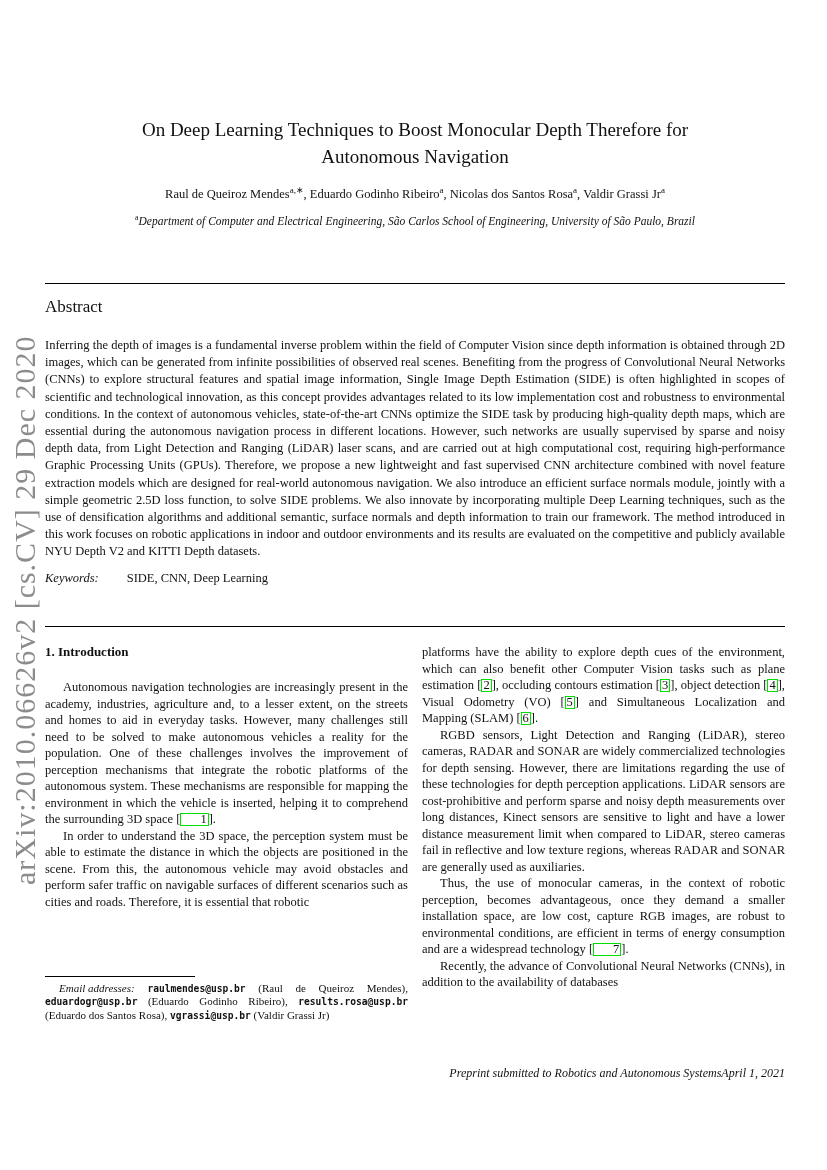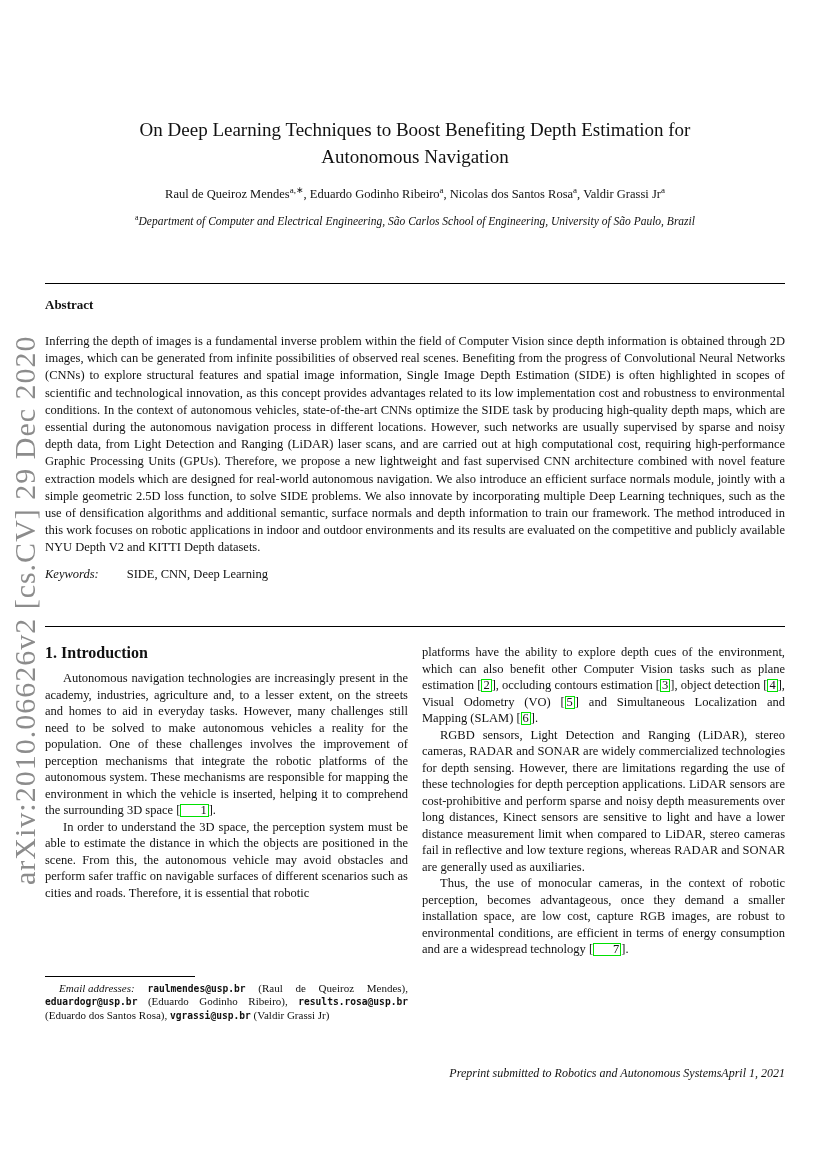--- a/index.html
+++ b/index.html
@@ -64,22 +64,22 @@
     border-top:1.4px solid #000;
   }
   .rule-top{top:283px;}
   .rule-bottom{top:626px;}
   
   .abstract{
     position:absolute;
     top:297px; left:45px; width:740px;
   }
   .abstract-heading{
-    font-size:13px;
-    font-weight:bold;
+    font-size:17px;
+    font-weight:normal;
   }
   .abstract-text{
     margin-top:20px;
     font-size:12.5px;
     line-height:17.2px;
     text-align:justify;
     hyphens:auto;
   }
   .keywords{
     margin-top:10px;
@@ -88,23 +88,23 @@
   .keywords .kw-label{font-style:italic;margin-right:28px;}
   
   .columns{
     position:absolute;
     top:644px; left:45px; width:740px;
     display:flex;
     gap:14px;
   }
   .col{width:363px;}
   .section-heading{
-    font-size:16px;
+    font-size:13px;
     font-weight:bold;
-    margin-bottom:8px;
+    margin-bottom:19px;
   }
   .col p{
     font-size:12.5px;
     line-height:16.5px;
     text-align:justify;
     hyphens:auto;
     text-indent:18px;
   }
   .col p.noindent{text-indent:0;}
   .citebox{
@@ -147,21 +147,21 @@
   }
 </style>
 </head>
 <body>
 
 <div class="page">
 
   <div class="watermark">arXiv:2010.06626v2  [cs.CV]  29 Dec 2020</div>
 
   <div class="header">
-    <h1 class="title">On Deep Learning Techniques to Boost Benefiting Depth Estimation for Autonomous Navigation</h1>
+    <h1 class="title">On Deep Learning Techniques to Boost Monocular Depth Therefore for Autonomous Navigation</h1>
     <div class="authors">
       <span><span>Raul de Queiroz Mendes</span><sup>a,∗</sup><span>, </span></span><span><span>Eduardo Godinho Ribeiro</span><sup>a</sup><span>, </span></span><span><span>Nicolas dos Santos Rosa</span><sup>a</sup><span>, </span></span><span><span>Valdir Grassi Jr</span><sup>a</sup><span></span></span>
     </div>
     <div class="affiliation">
       <sup>a</sup><span>Department of Computer and Electrical Engineering, São Carlos School of Engineering, University of São Paulo, Brazil</span>
     </div>
   </div>
 
   <div class="rule rule-top"></div>
 
@@ -178,20 +178,21 @@
   <div class="columns">
     <div class="col">
       <div class="section-heading">1. Introduction</div>
       <p>Autonomous navigation technologies are increasingly present in the academy, industries, agriculture and, to a lesser extent, on the streets and homes to aid in everyday tasks. However, many challenges still need to be solved to make autonomous vehicles a reality for the population. One of these challenges involves the improvement of perception mechanisms that integrate the robotic platforms of the autonomous system. These mechanisms are responsible for mapping the environment in which the vehicle is inserted, helping it to comprehend the surrounding 3D space [<span class="citebox">1</span>].</p>
       <p>In order to understand the 3D space, the perception system must be able to estimate the distance in which the objects are positioned in the scene. From this, the autonomous vehicle may avoid obstacles and perform safer traffic on navigable surfaces of different scenarios such as cities and roads. Therefore, it is essential that robotic</p>
     </div>
     <div class="col">
       <p class="noindent">platforms have the ability to explore depth cues of the environment, which can also benefit other Computer Vision tasks such as plane estimation [<span class="citebox">2</span>], occluding contours estimation [<span class="citebox">3</span>], object detection [<span class="citebox">4</span>], Visual Odometry (VO) [<span class="citebox">5</span>] and Simultaneous Localization and Mapping (SLAM) [<span class="citebox">6</span>].</p>
       <p>RGBD sensors, Light Detection and Ranging (LiDAR), stereo cameras, RADAR and SONAR are widely commercialized technologies for depth sensing. However, there are limitations regarding the use of these technologies for depth perception applications. LiDAR sensors are cost-prohibitive and perform sparse and noisy depth measurements over long distances, Kinect sensors are sensitive to light and have a lower distance measurement limit when compared to LiDAR, stereo cameras fail in reflective and low texture regions, whereas RADAR and SONAR are generally used as auxiliaries.</p>
       <p>Thus, the use of monocular cameras, in the context of robotic perception, becomes advantageous, once they demand a smaller installation space, are low cost, capture RGB images, are robust to environmental conditions, are efficient in terms of energy consumption and are a widespread technology [<span class="citebox">7</span>].</p>
+      <p>Recently, the advance of Convolutional Neural Networks (CNNs), in addition to the availability of databases</p>
     </div>
   </div>
 
   <div class="footnote">
     <div class="footnote-rule"></div>
     <div class="fn-emails">
       <span class="lead"><span class="em-label">Email addresses:</span></span>
       <span class="mono">raulmendes@usp.br</span><span> (Raul de Queiroz Mendes), </span><span class="mono">eduardogr@usp.br</span><span> (Eduardo Godinho Ribeiro), </span><span class="mono">results.rosa@usp.br</span><span> (Eduardo dos Santos Rosa), </span><span class="mono">vgrassi@usp.br</span><span> (Valdir Grassi Jr)</span>
     </div>
   </div>

